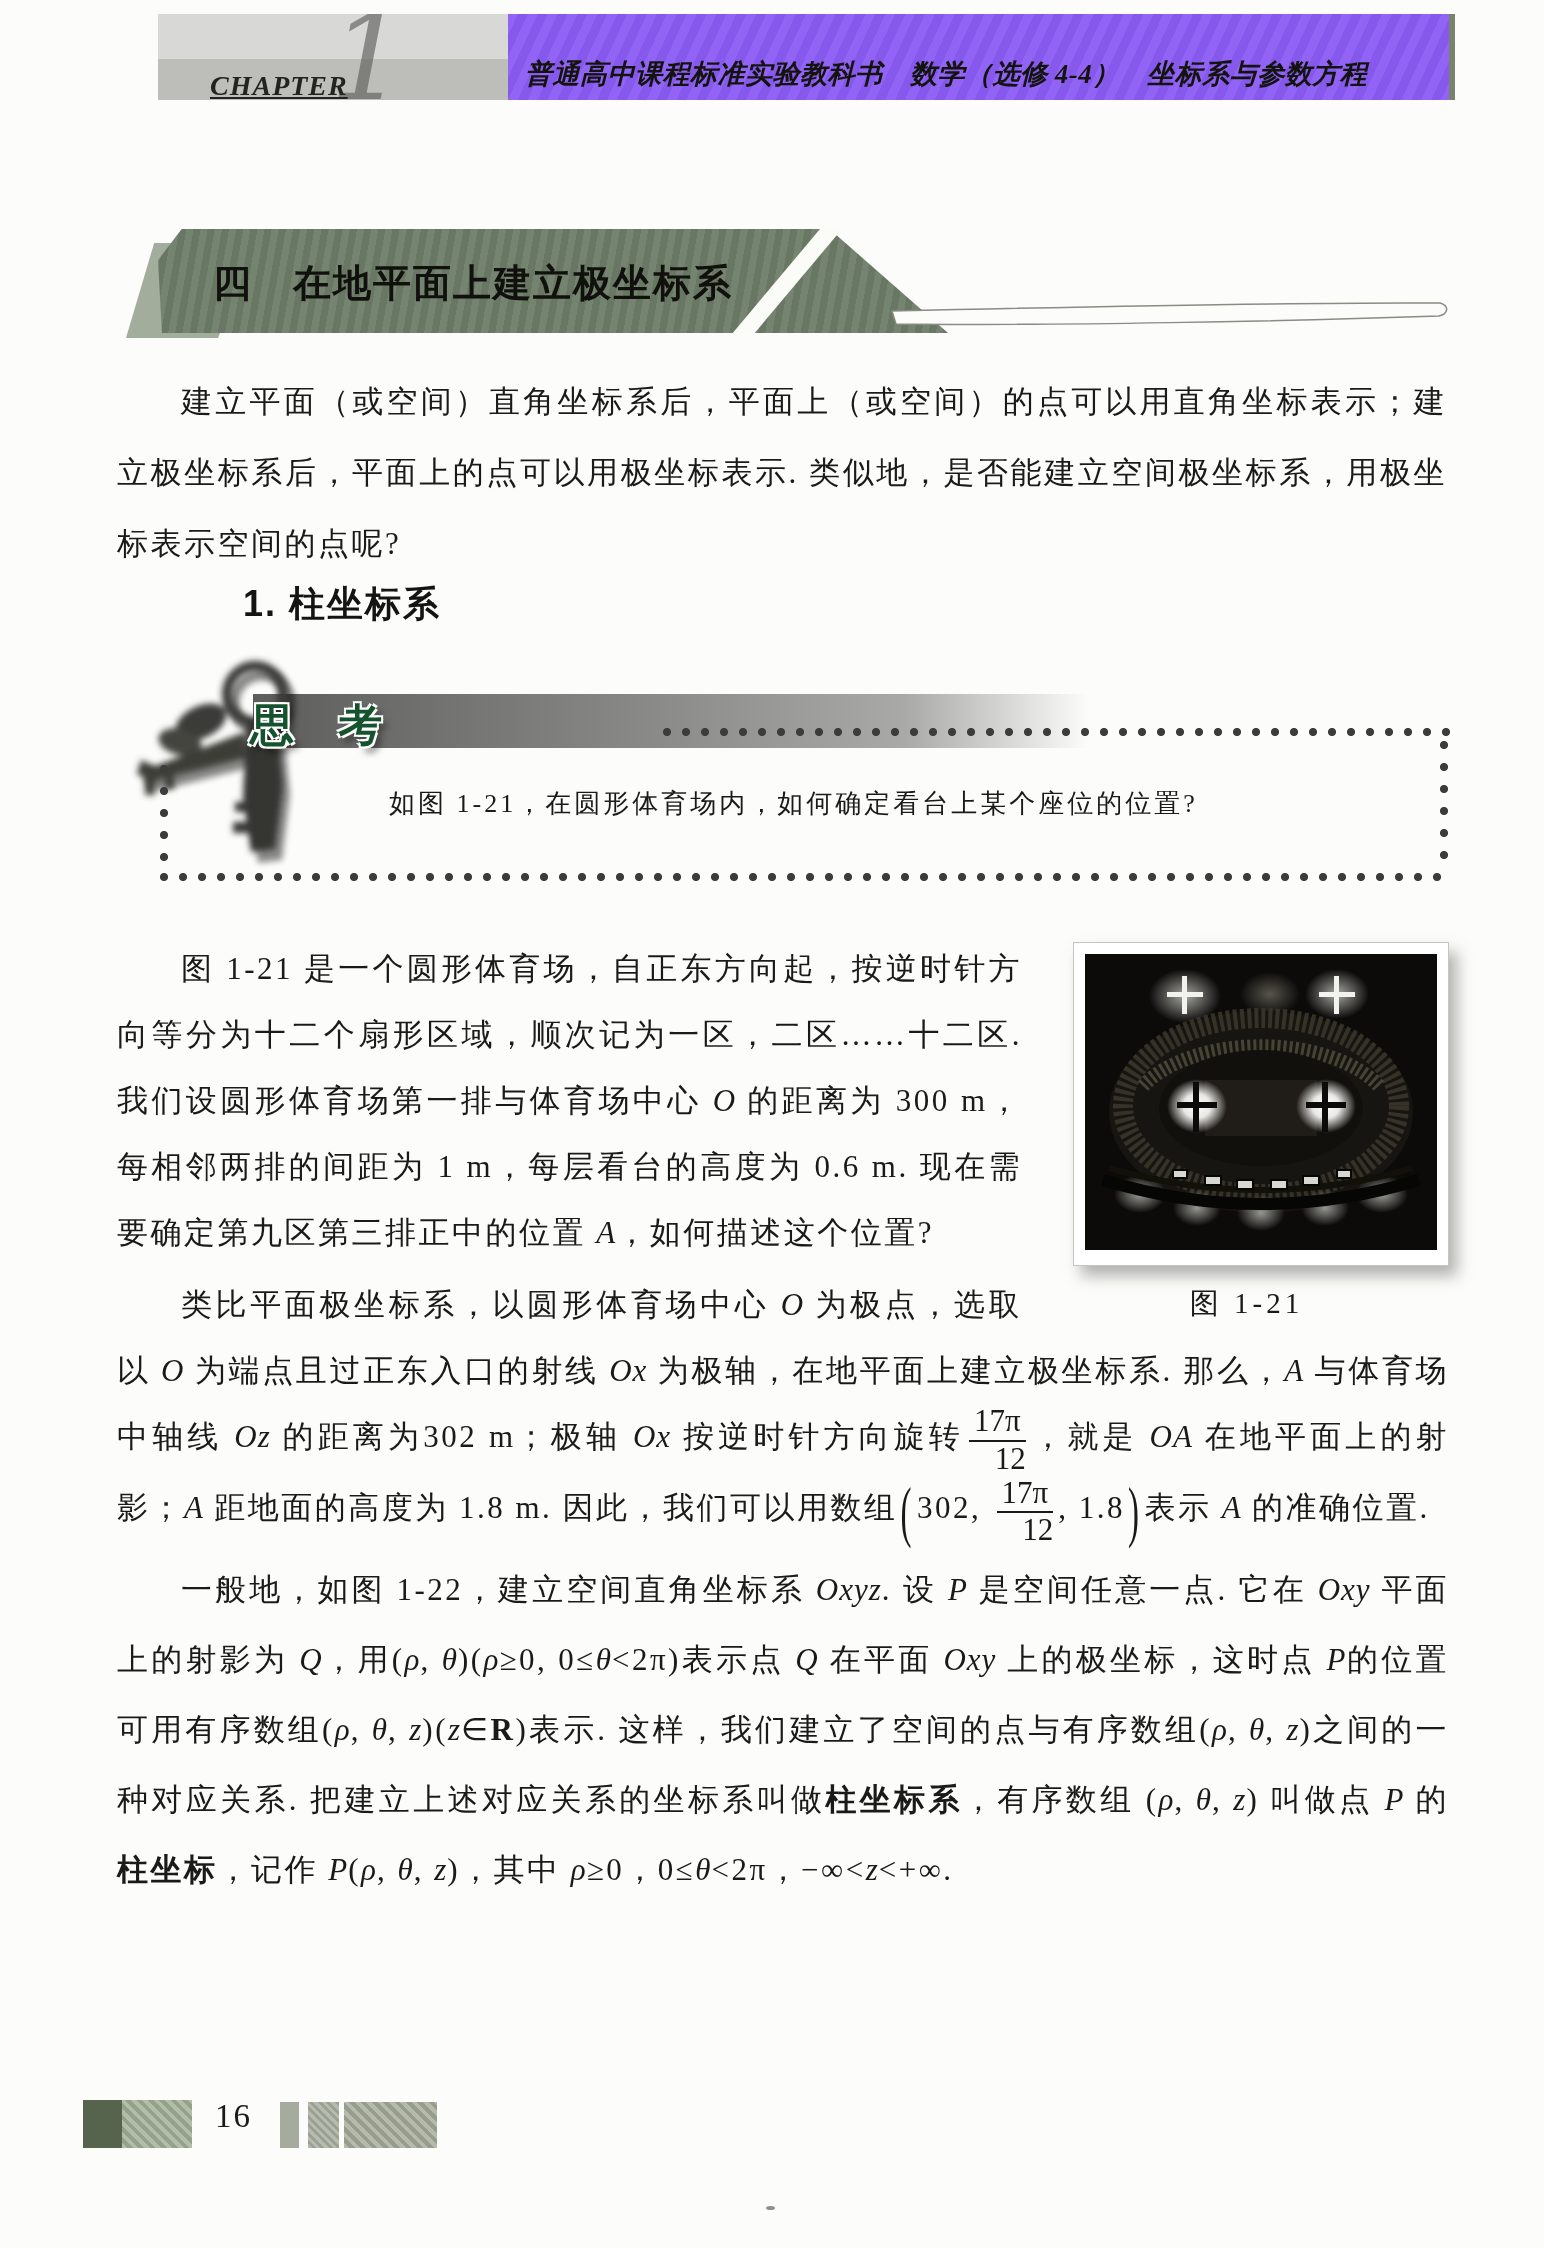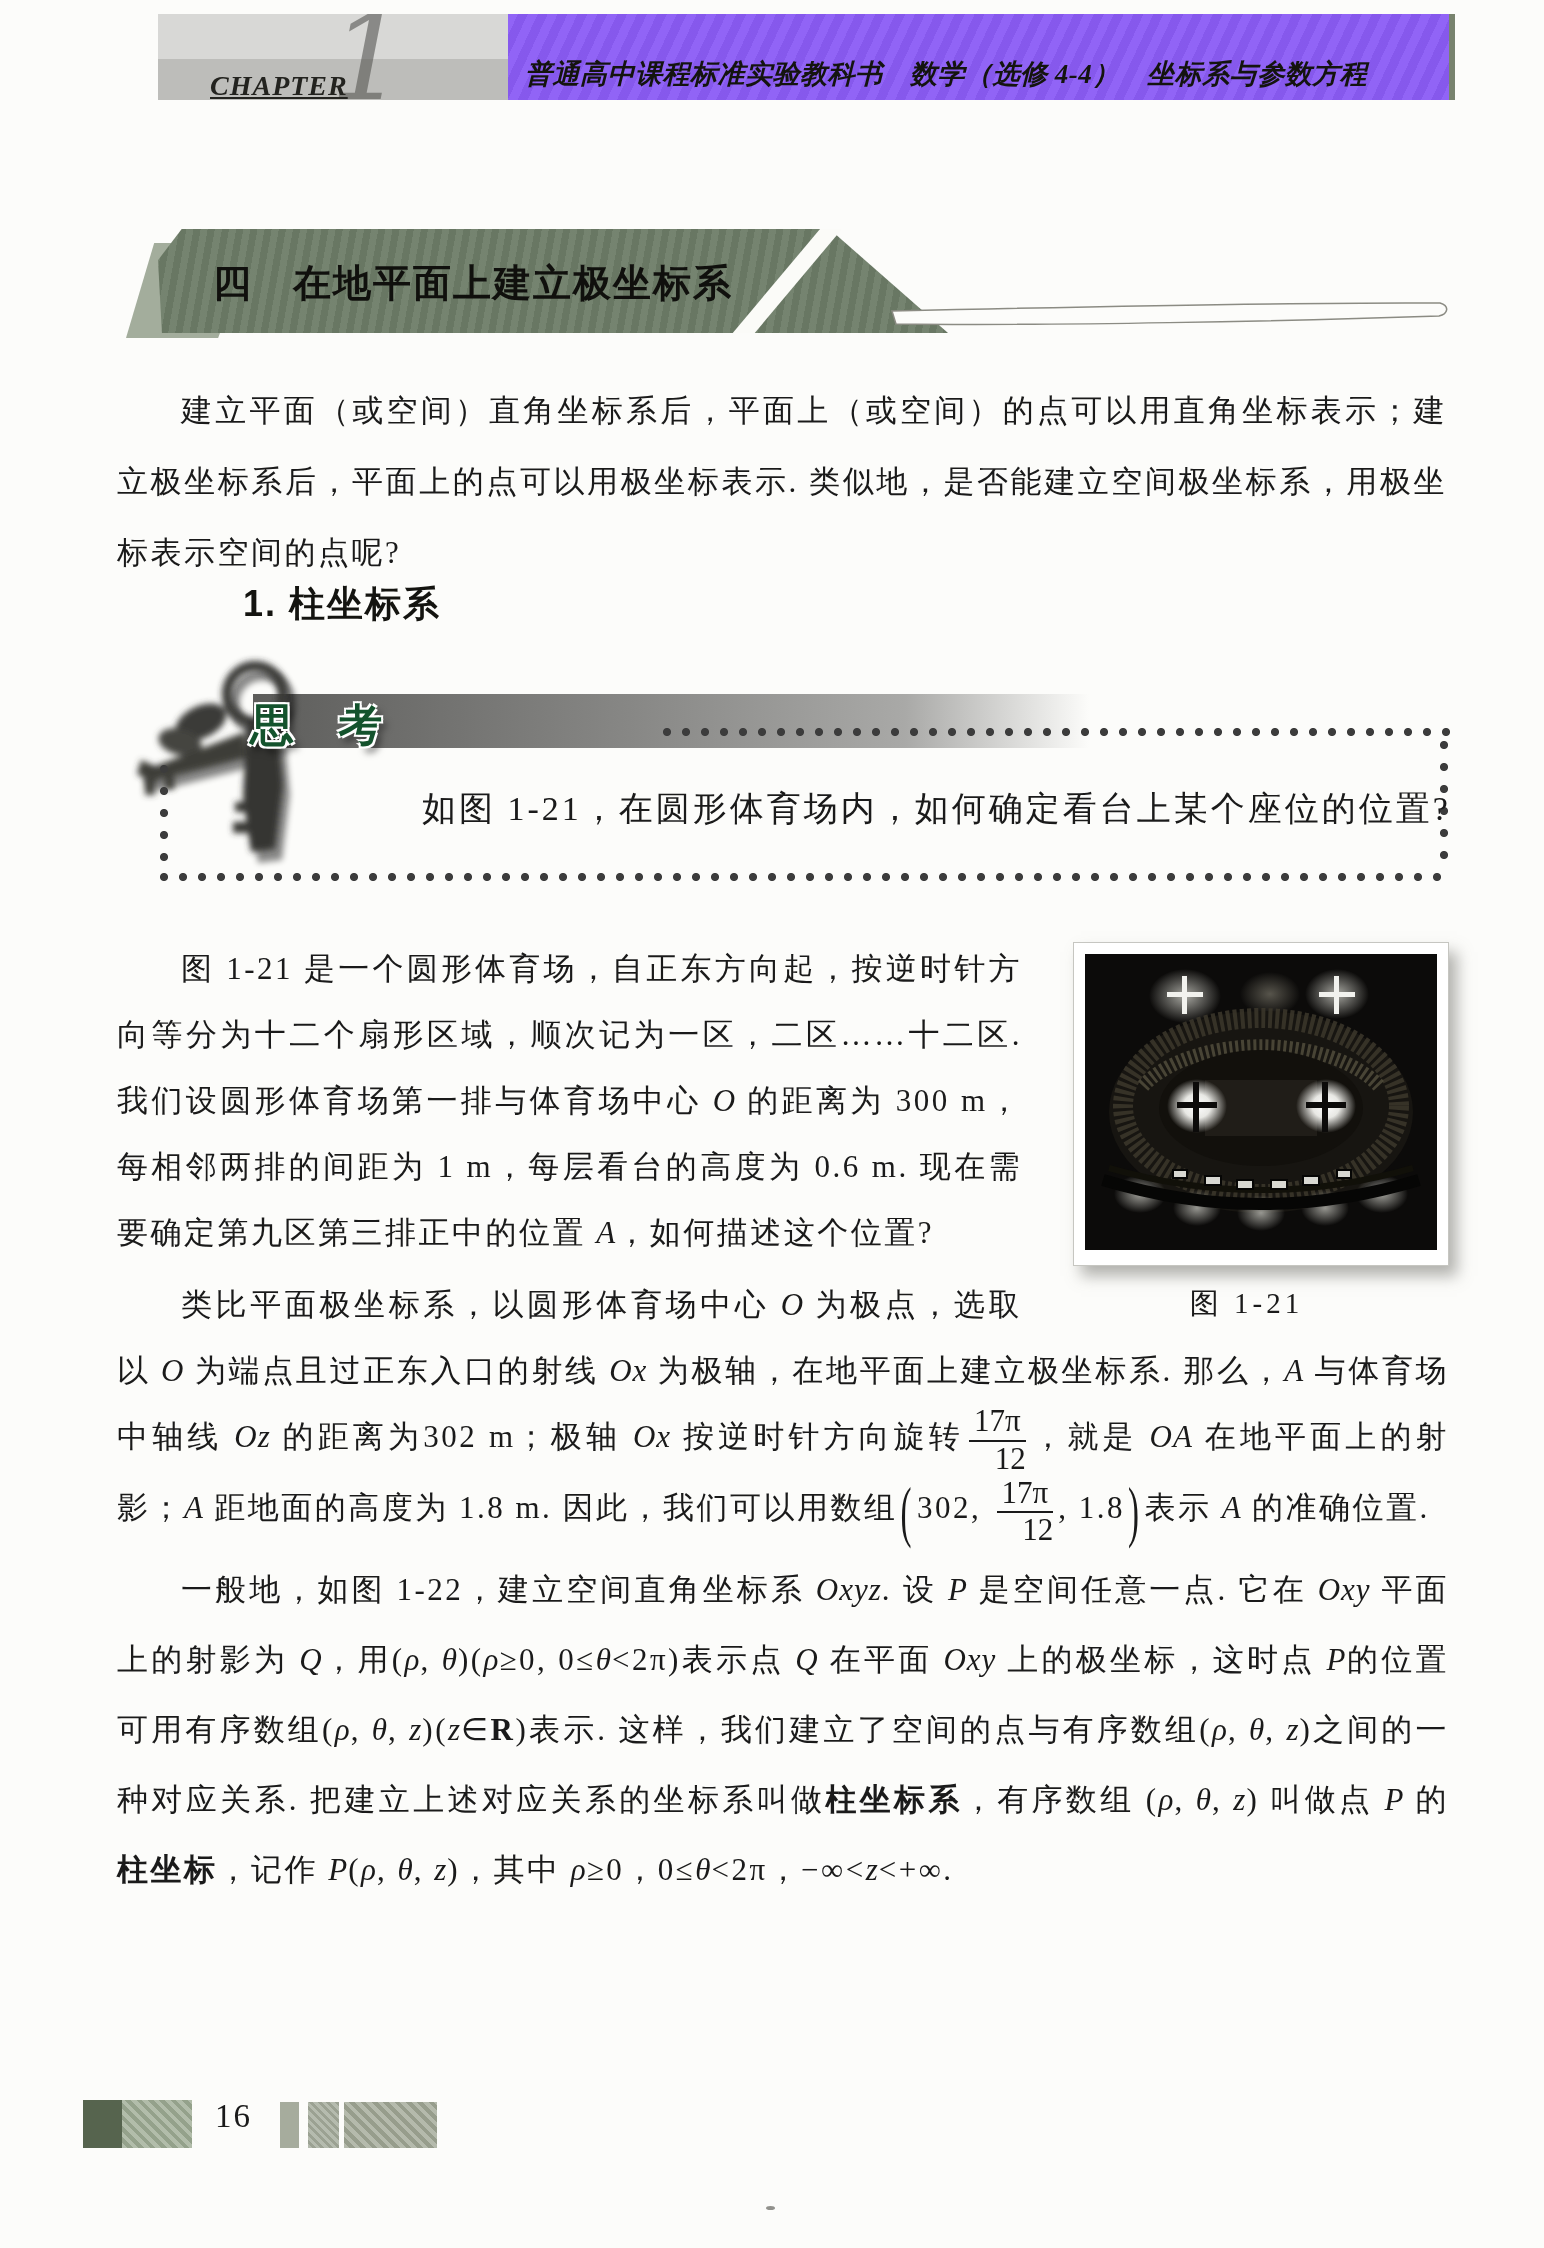--- a/index.html
+++ b/index.html
@@ -29,33 +29,33 @@
   .banner-main::before{content:"";position:absolute;inset:0;
      background:repeating-linear-gradient(100deg,rgba(255,255,255,.05) 0 7px,rgba(0,0,0,.05) 7px 14px);}
   .banner-stripe{position:absolute;left:820px;top:229px;width:22px;height:104px;background:#fbfbf8;
      transform:skewX(-40deg);transform-origin:0 0;}
   .banner-tail{position:absolute;left:890px;top:300px;width:565px;height:30px;}
   .section-title{position:absolute;left:213px;top:258px;font-size:38px;font-weight:bold;
      font-family:"Liberation Sans",sans-serif;color:#10100d;letter-spacing:2px;white-space:nowrap;}
 
   
   .para{text-align:justify;font-size:31px;letter-spacing:2.5px;}
-  .intro-para{position:absolute;left:117px;top:375px;width:1330px;line-height:71px;text-indent:64px;}
+  .intro-para{position:absolute;left:117px;top:366px;width:1330px;line-height:71px;text-indent:64px;}
   .sub-heading{position:absolute;left:243px;top:580px;font-size:36px;font-weight:bold;
      font-family:Liberation Sans, sans-serif;color:#141410;letter-spacing:2px;}
 
   
   .think{position:absolute;left:117px;top:648px;width:1332px;height:252px;}
   .think-banner{position:absolute;left:136px;top:46px;width:836px;height:54px;
      background:linear-gradient(90deg,#5d5d5b 0%,#878785 45%,#a9a9a7 78%,rgba(201,201,199,0) 100%);}
   .keys-icon{position:absolute;left:8px;top:-2px;}
   .think-label{position:absolute;left:133px;top:48px;font-size:44px;font-weight:bold;
      font-family:"Liberation Sans",sans-serif;color:#14532d;letter-spacing:16px;white-space:nowrap;
      text-shadow:-2px -2px 0 #fff,2px -2px 0 #fff,-2px 2px 0 #fff,2px 2px 0 #fff,5px 6px 7px rgba(0,0,0,.55);}
-  .think-question{position:absolute;left:272px;top:138px;font-size:34px;letter-spacing:3px;white-space:nowrap;margin-left:33px;}
+  .think-question{position:absolute;left:272px;top:138px;font-size:26px;letter-spacing:3px;white-space:nowrap;}
   .dots-h{position:absolute;height:10px;background-repeat:repeat-x;background-size:19px 10px;
      background-image:radial-gradient(circle at 5px 5px,#3c3c3c 3.6px,rgba(0,0,0,0) 4.5px);}
   .dots-v{position:absolute;width:10px;background-repeat:repeat-y;background-size:10px 22px;
      background-image:radial-gradient(circle at 5px 5px,#3c3c3c 3.6px,rgba(0,0,0,0) 4.5px);}
   .dots-top{left:545px;top:79px;width:788px;}
   .dots-right{left:1322px;top:92px;height:130px;}
   .dots-bottom{left:42px;top:224px;width:1292px;}
   .dots-left{left:42px;top:116px;height:106px;}
 
   

